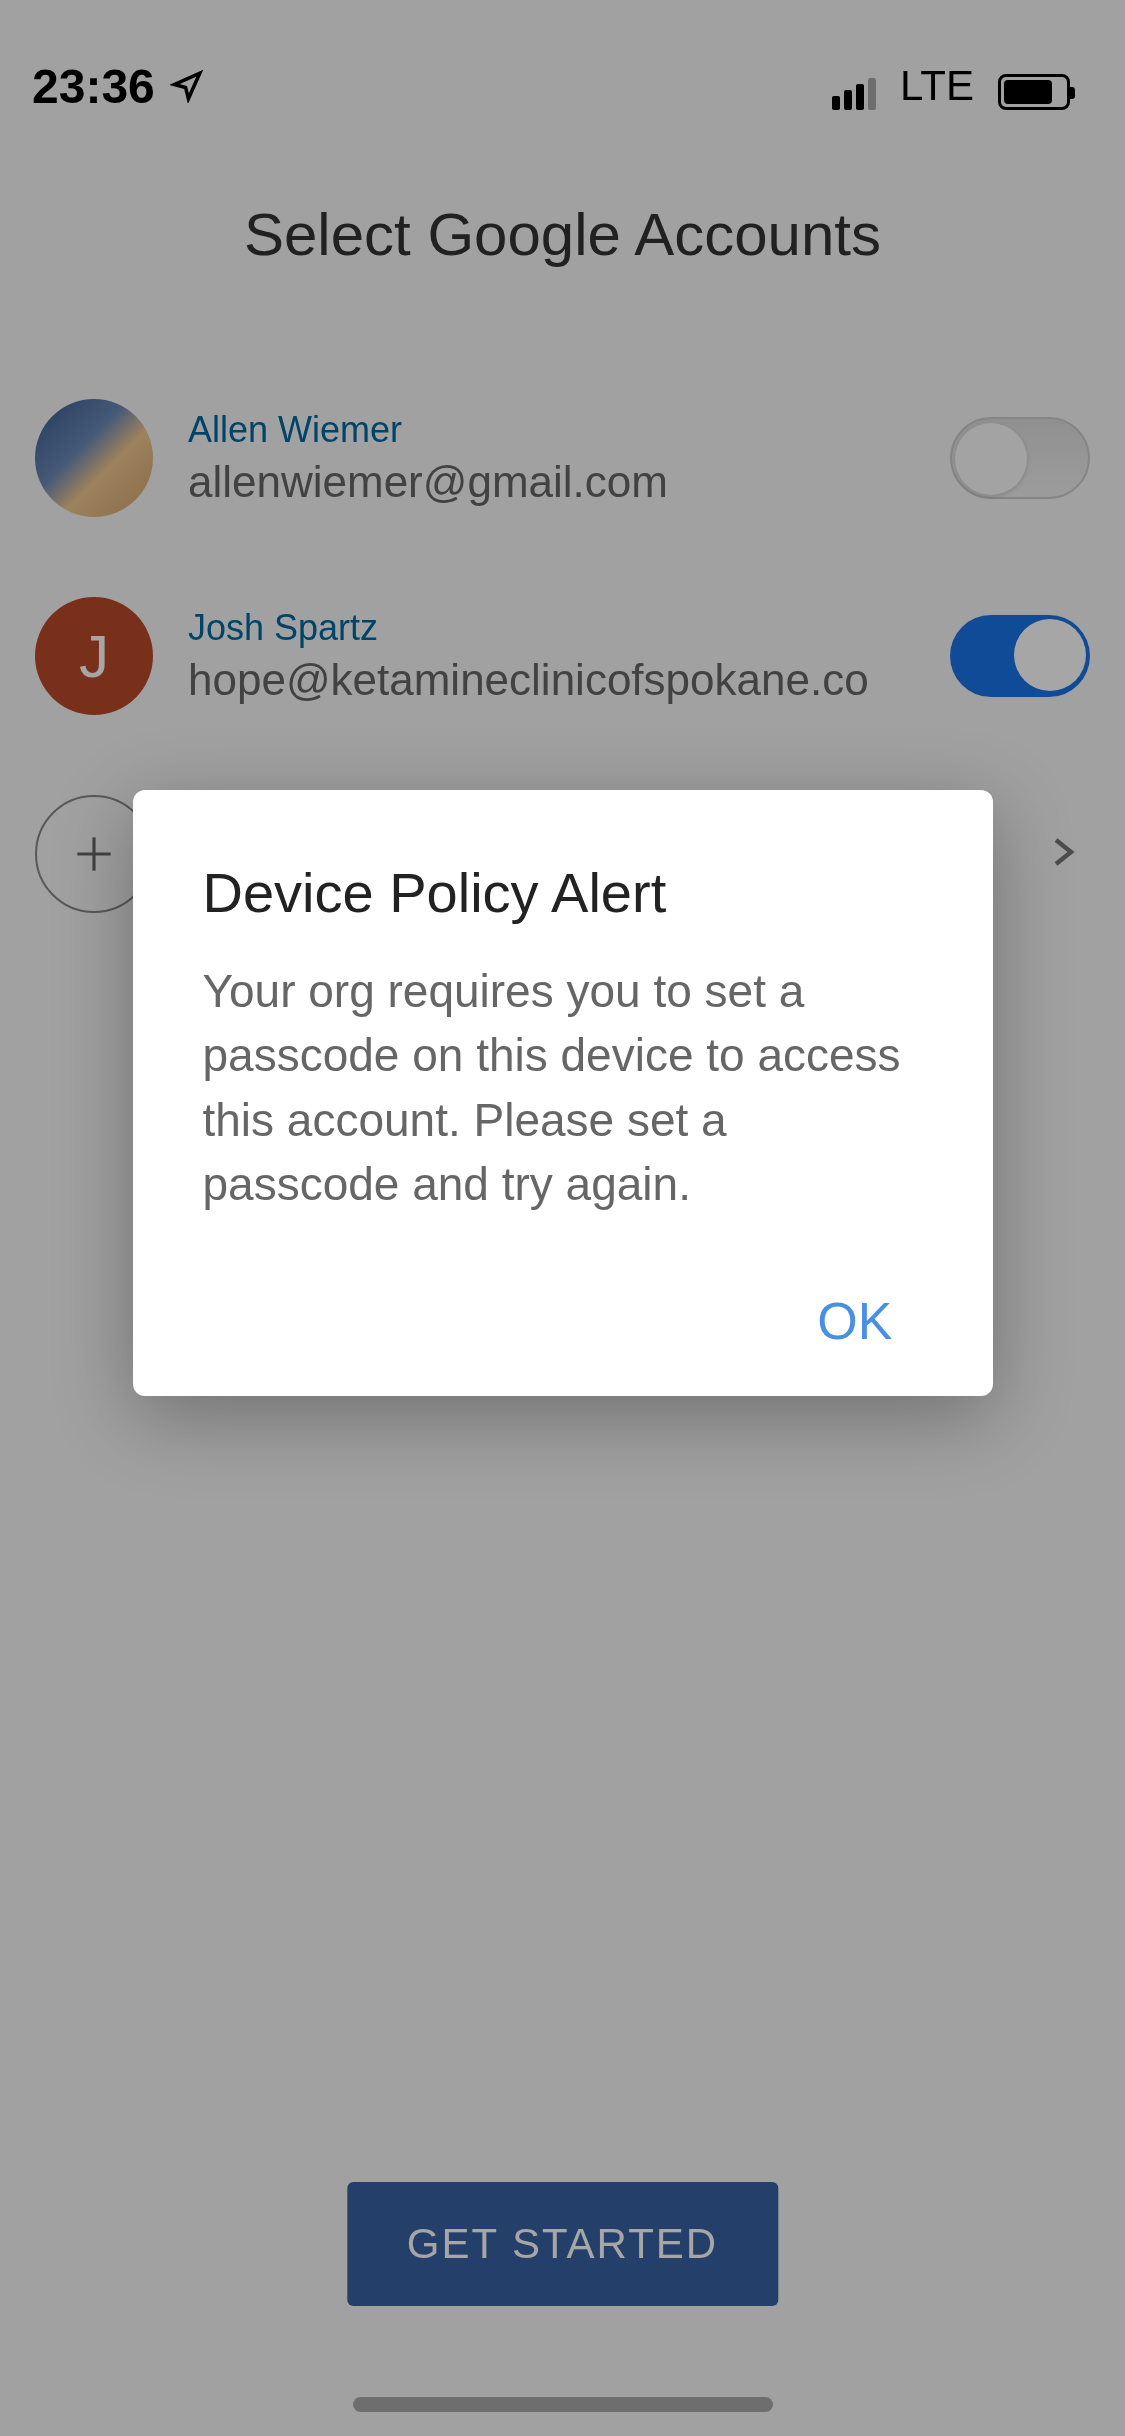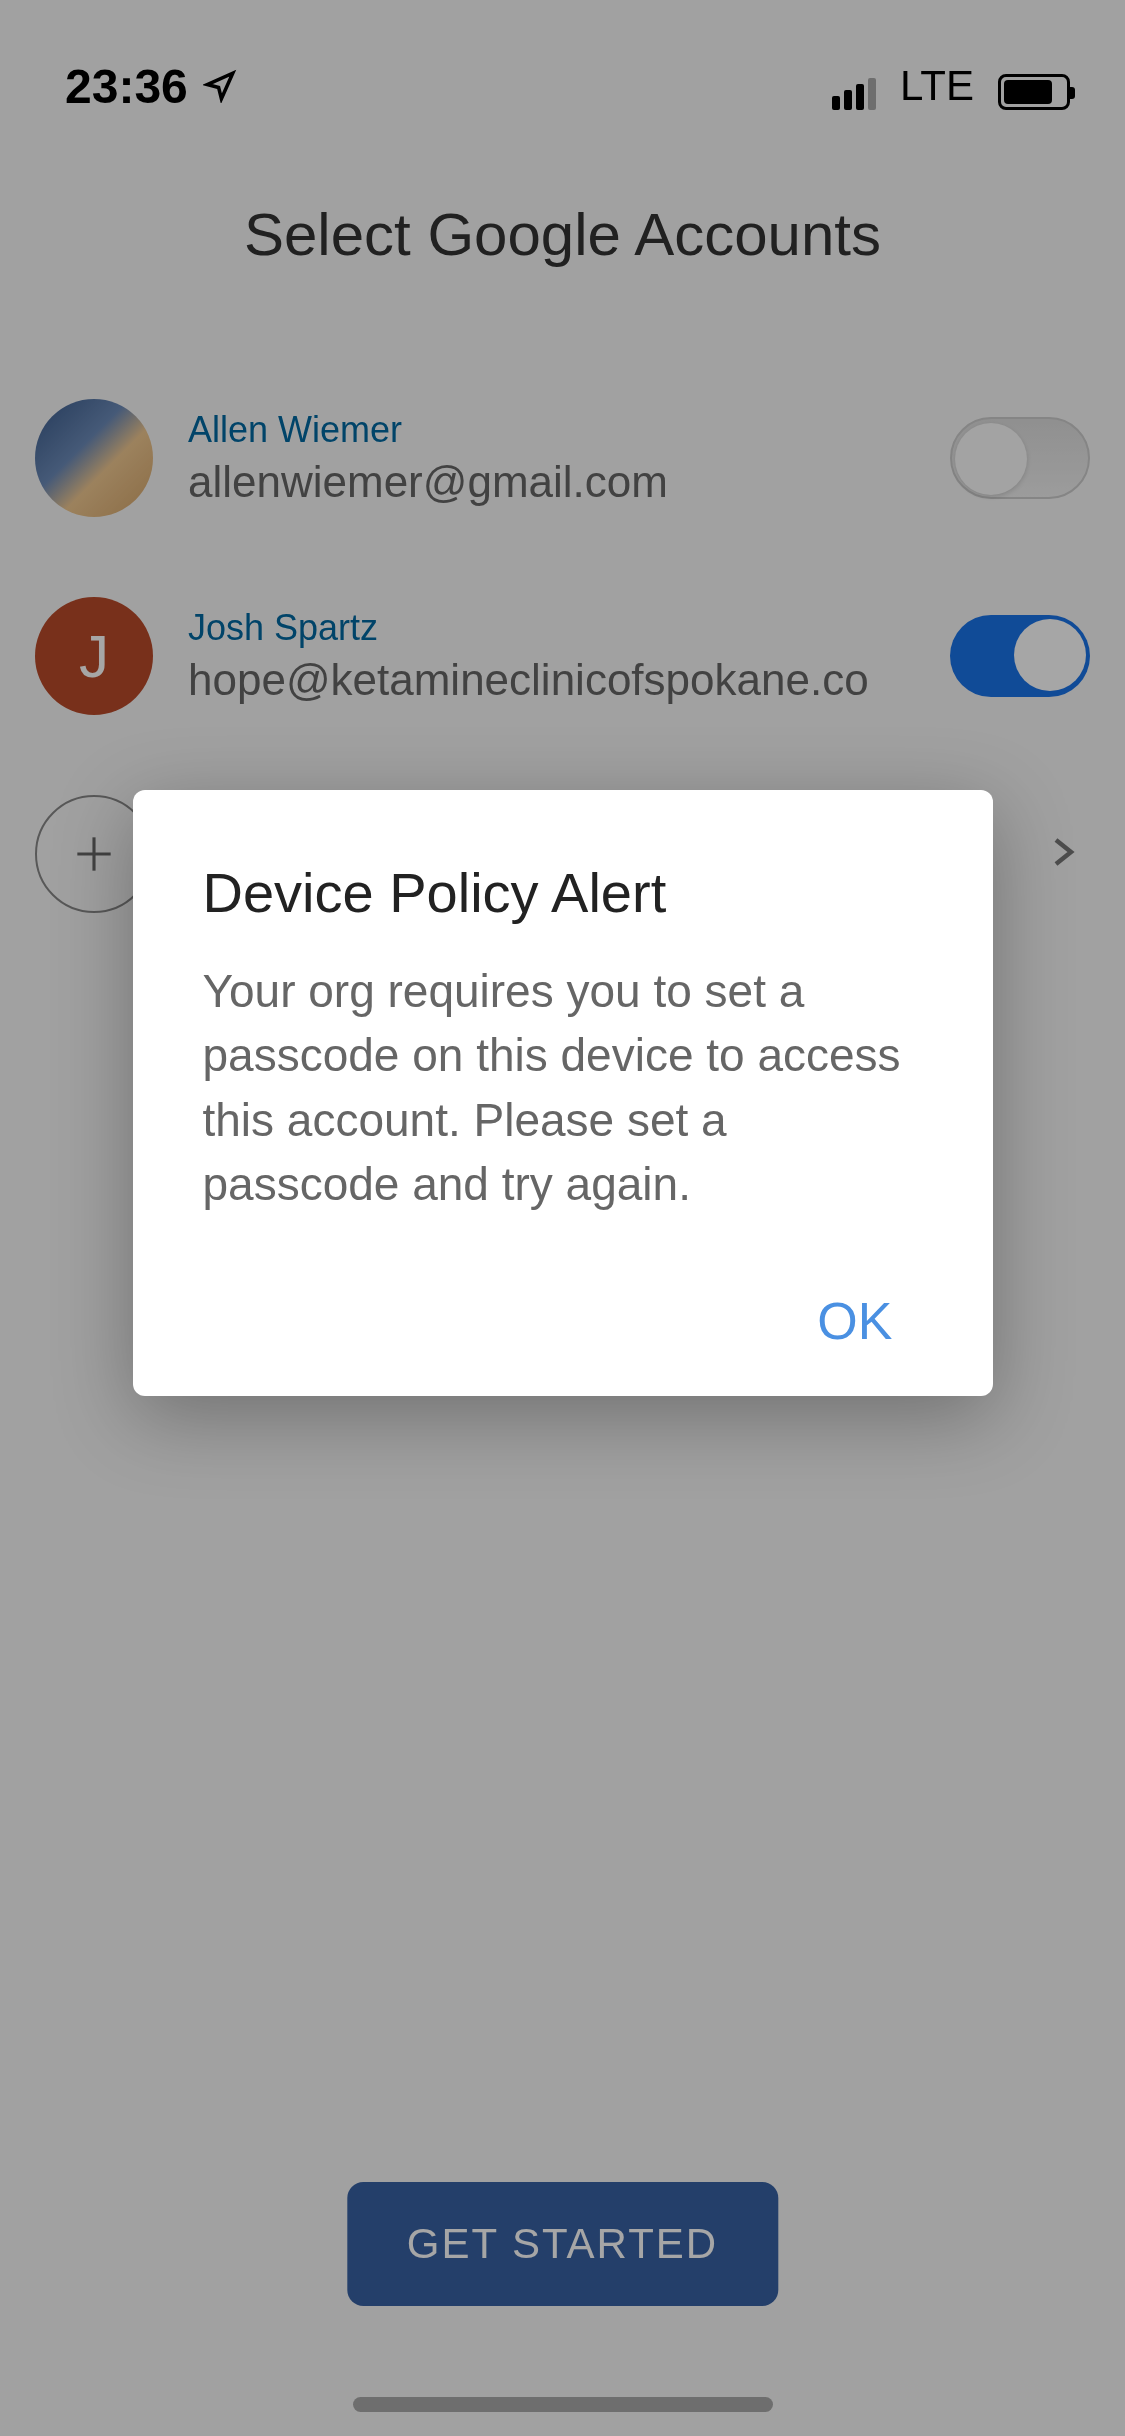--- a/index.html
+++ b/index.html
@@ -16,21 +16,21 @@
       background: #f8f8f8;
       position: relative;
       overflow: hidden;
     }
     
     
     .status-bar {
       display: flex;
       justify-content: space-between;
       align-items: center;
-      padding: 42px 55px 0 65px;
+      padding: 42px 55px 0 32px;
       height: 130px;
     }
     
     .status-left {
       display: flex;
       align-items: center;
       gap: 15px;
       font-size: 48px;
       font-weight: 600;
     }
@@ -218,21 +218,21 @@
       position: absolute;
       bottom: 130px;
       left: 50%;
       transform: translateX(-50%);
       background: #3862a3;
       color: #fff;
       font-size: 42px;
       letter-spacing: 2px;
       font-weight: 500;
       padding: 38px 60px;
-      border-radius: 16px;
+      border-radius: 6px;
       border: none;
     }
     
     
     .home-indicator {
       position: absolute;
       bottom: 24px;
       left: 50%;
       transform: translateX(-50%);
       width: 420px;

